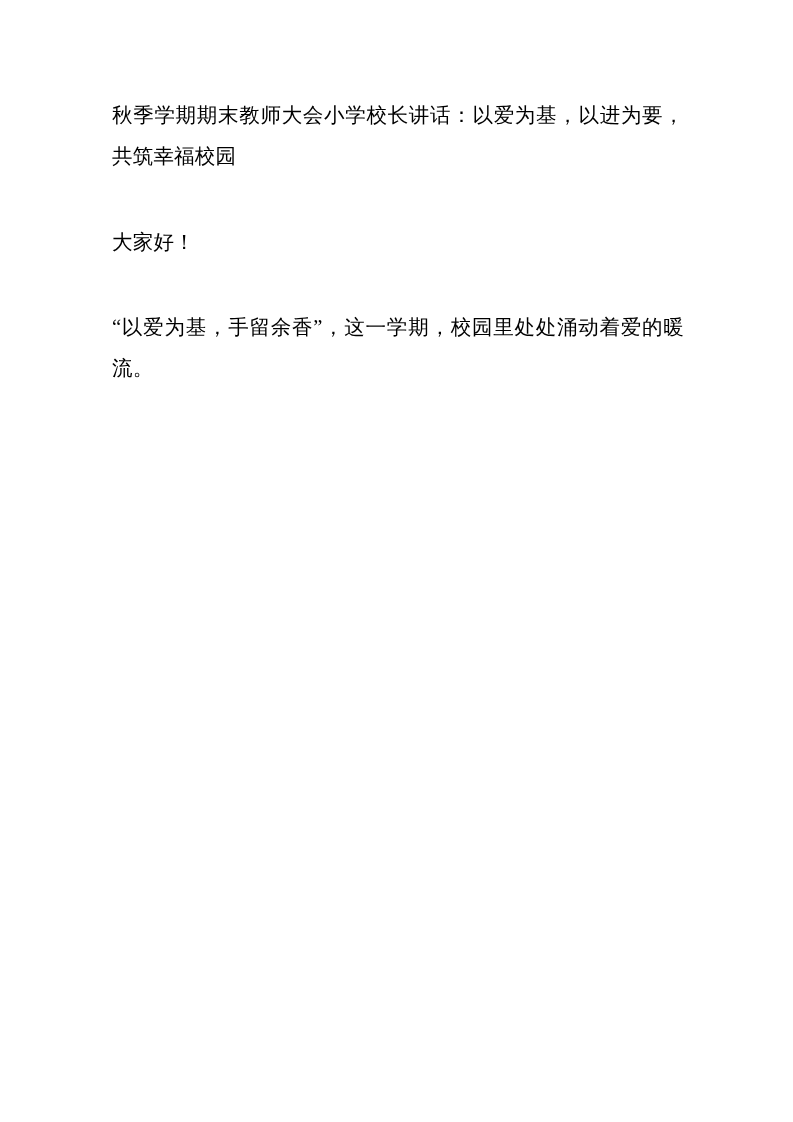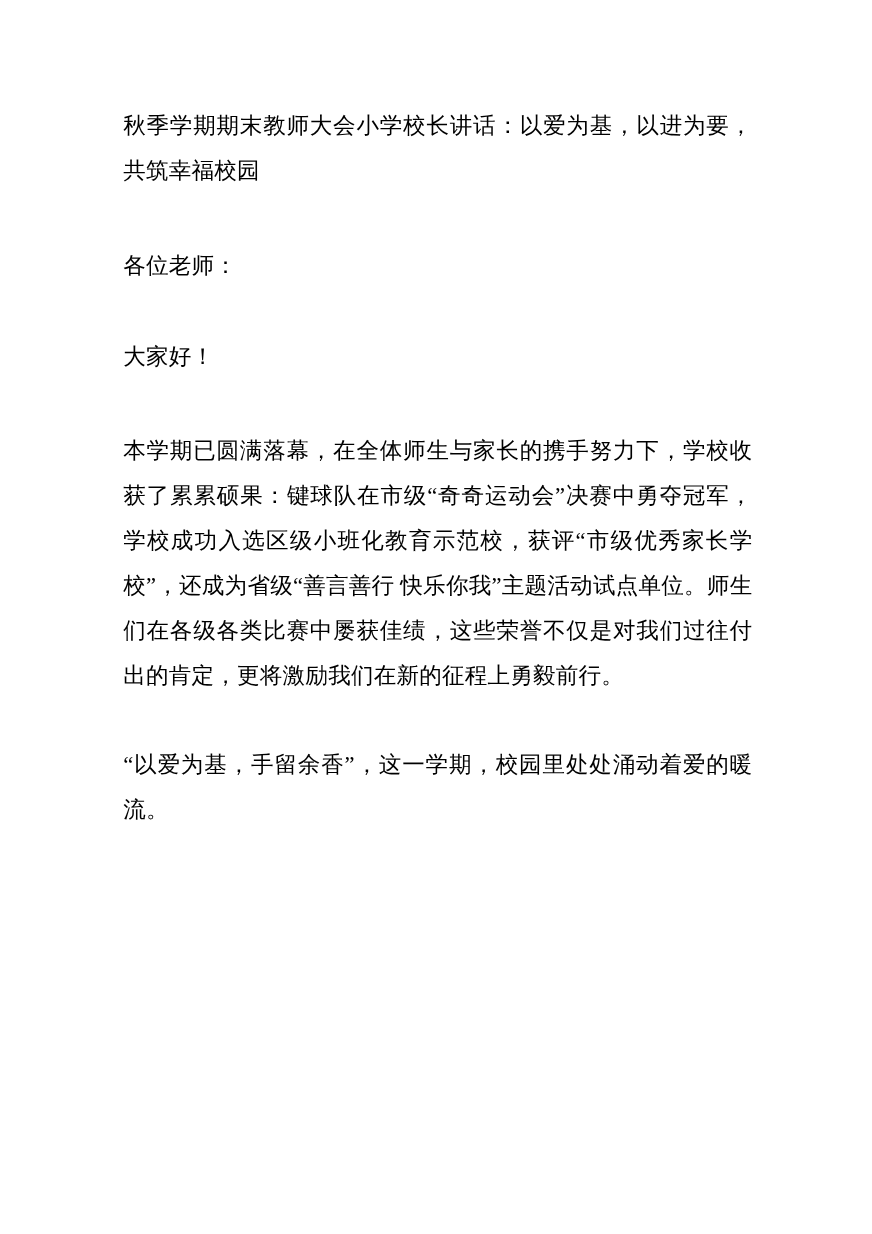--- a/index.html
+++ b/index.html
@@ -51,18 +51,16 @@
   .para.last {
     margin-bottom: 0;
   }
 </style>
 </head>
 <body>
 
 <div class="page">
   <div class="content">
     <p class="para title">秋季学期期末教师大会小学校长讲话：以爱为基，以进为要，共筑幸福校园</p>
-    <p class="para salutation">各位老师：</p>
     <p class="para greeting">大家好！</p>
-    <p class="para body-para">本学期已圆满落幕，在全体师生与家长的携手努力下，学校收获了累累硕果：键球队在市级“奇奇运动会”决赛中勇夺冠军，学校成功入选区级小班化教育示范校，获评“市级优秀家长学校”，还成为省级“善言善行 快乐你我”主题活动试点单位。师生们在各级各类比赛中屡获佳绩，这些荣誉不仅是对我们过往付出的肯定，更将激励我们在新的征程上勇毅前行。</p>
     <p class="para last">“以爱为基，手留余香”，这一学期，校园里处处涌动着爱的暖流。</p>
   </div>
 </div>
 
 </body></html>

